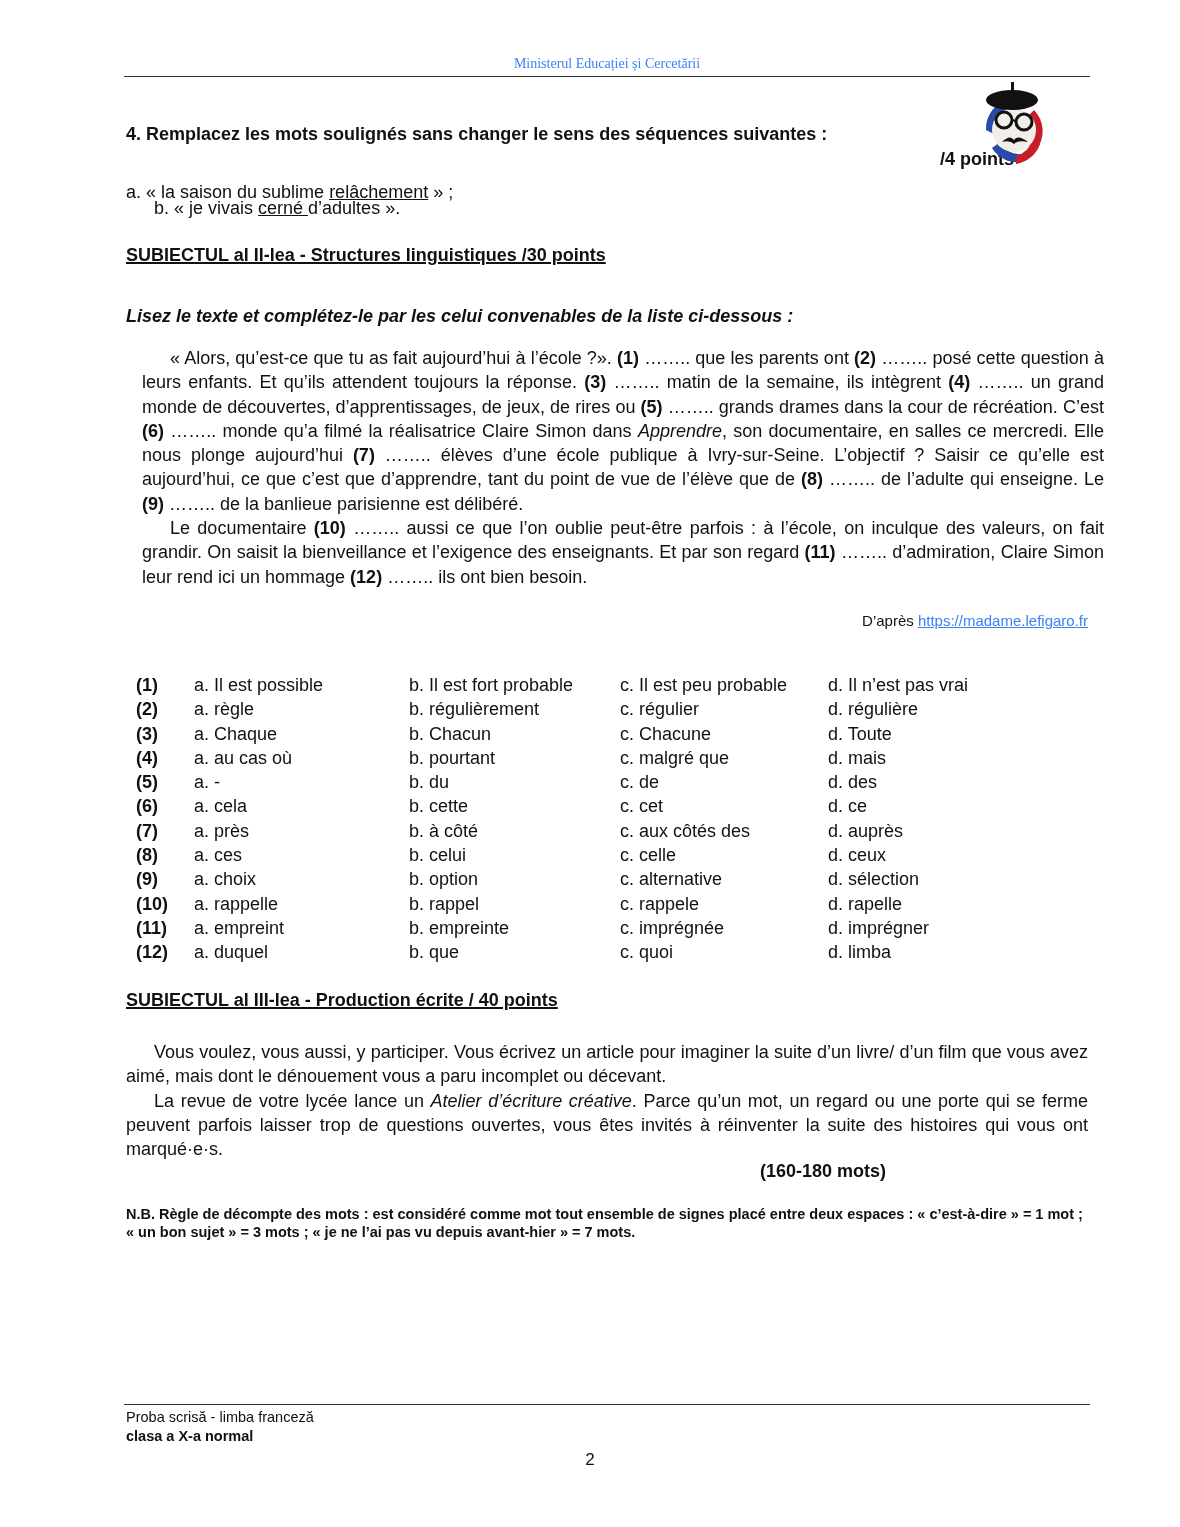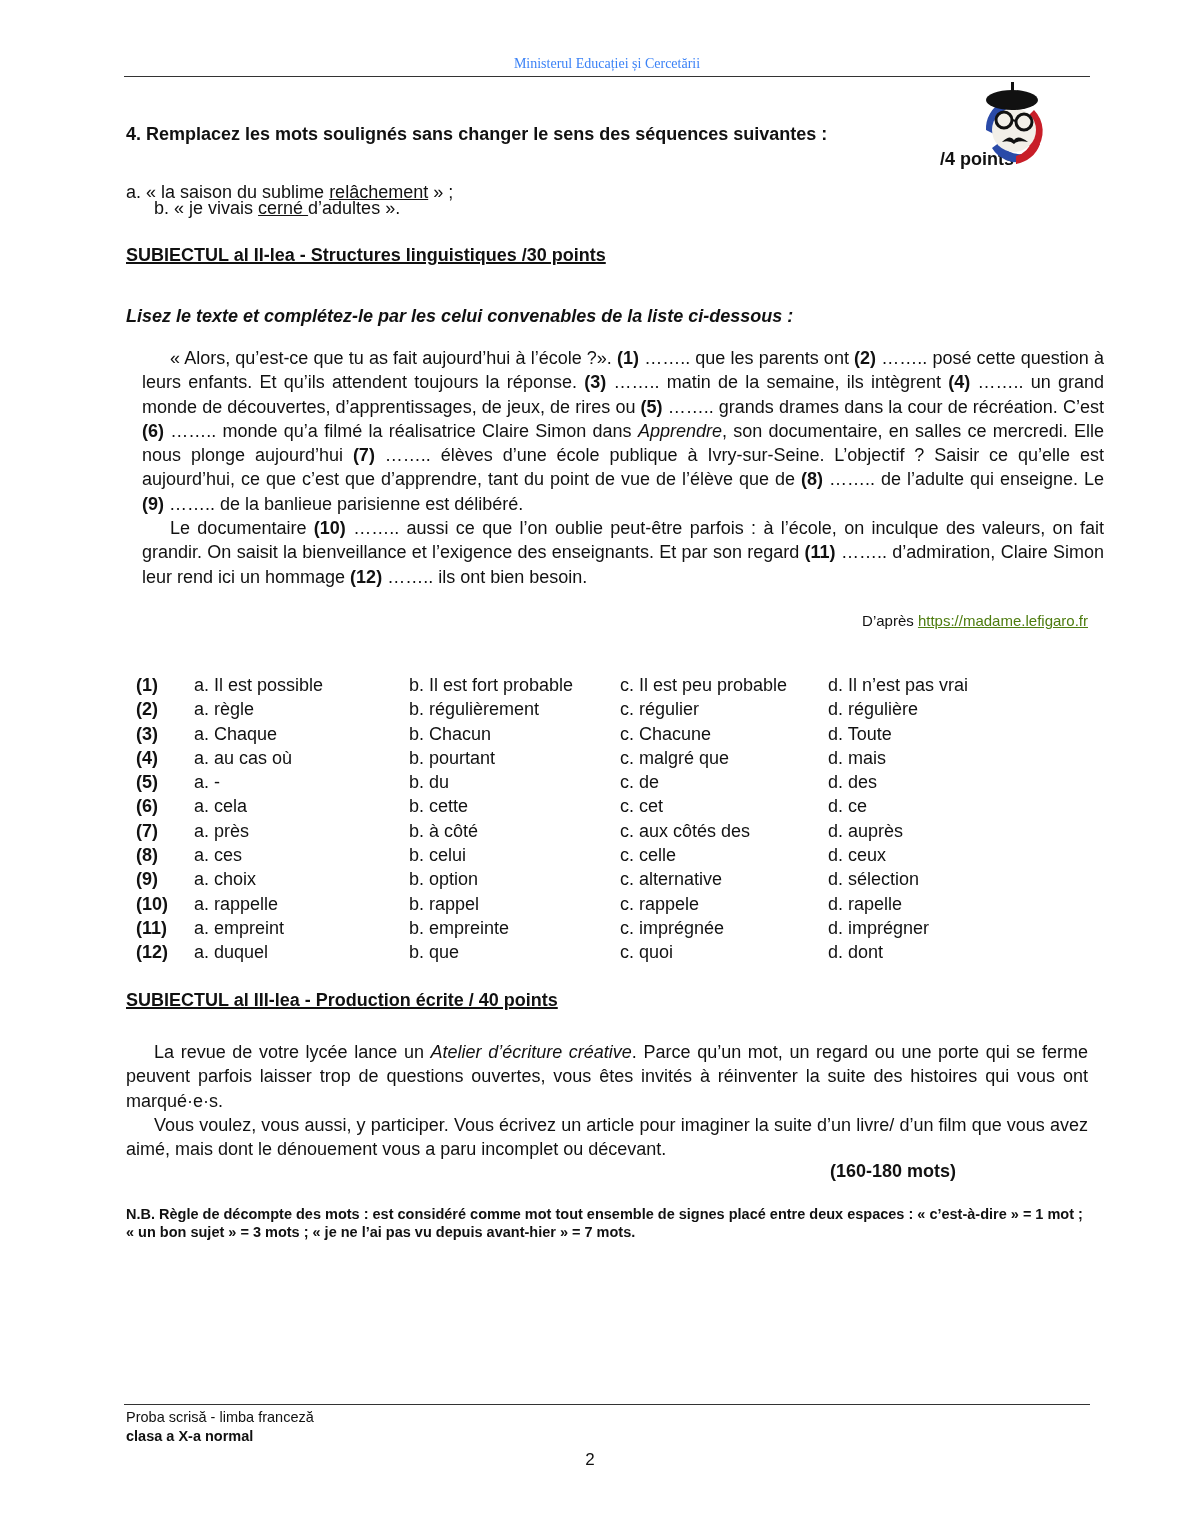--- a/index.html
+++ b/index.html
@@ -14,32 +14,32 @@
   .item-a { top: 180px; }
   .item-b { top: 196px; margin-left: 28px; }
   .u { text-decoration: underline; }
   .section-title { font-size: 18px; font-weight: bold; text-decoration: underline; text-decoration-thickness: 2px; }
   .s2-title { top: 245px; }
   .instr { top: 306px; font-size: 18px; font-weight: bold; font-style: italic; }
   .passage { top: 346px; font-size: 18px; line-height: 24.3px; text-align: justify; margin-left: 16px; }
   .passage p { margin: 0; text-indent: 28px; }
   .passage b { font-weight: bold; }
   .source { position: absolute; left: 700px; top: 612px; width: 388px; text-align: right; font-size: 15px; }
-  .source a { color: #4d7c0f; text-decoration: underline; text-align: right; }
+  .source a { color: #3b82f6; text-decoration: underline; text-align: right; }
   .options { position: absolute; left: 136px; top: 673px; font-size: 18px; line-height: 24.3px; }
   .opt-row { display: flex; height: 24.3px; }
   .opt-num { width: 58px; font-weight: bold; }
   .opt-a { width: 215px; }
   .opt-b { width: 211px; }
   .opt-c { width: 208px; }
   .opt-d { width: 200px; }
   .s3-title { top: 990px; }
   .prompt { top: 1040px; font-size: 18px; line-height: 24.3px; text-align: justify; }
   .prompt p { margin: 0; text-indent: 28px; }
-  .wordcount { position: absolute; left: 760px; top: 1161px; width: 266px; text-align: center; font-size: 18px; font-weight: bold; }
+  .wordcount { position: absolute; left: 760px; top: 1161px; width: 266px; text-align: left; font-size: 18px; font-weight: bold; }
   .nb { top: 1205px; font-size: 14.5px; font-weight: bold; line-height: 18px; }
   .footer-rule { position: absolute; left: 124px; top: 1404px; width: 966px; border-top: 1.5px solid #333; }
   .footer-l1 { position: absolute; left: 126px; top: 1409px; font-size: 14.5px; }
   .footer-l2 { position: absolute; left: 126px; top: 1428px; font-size: 14.5px; font-weight: bold; }
   .page-num { position: absolute; left: 560px; top: 1450px; width: 60px; text-align: center; font-size: 17px; }
 </style>
 </head>
 <body>
 
 <div class="page-header">Ministerul Educației și Cercetării</div>
@@ -161,29 +161,29 @@
       <span class="opt-a">a. empreint</span>
       <span class="opt-b">b. empreinte</span>
       <span class="opt-c">c. imprégnée</span>
       <span class="opt-d">d. imprégner</span>
     </div>
     <div class="opt-row">
       <span class="opt-num">(12)</span>
       <span class="opt-a">a. duquel</span>
       <span class="opt-b">b. que</span>
       <span class="opt-c">c. quoi</span>
-      <span class="opt-d">d. dont</span>
+      <span class="opt-d">d. limba</span>
     </div>
   </div>
 
 <div class="abs section-title s3-title">SUBIECTUL al III-lea  - Production écrite / 40 points</div>
 
 <div class="abs prompt">
+  <p>Vous voulez, vous aussi, y participer. Vous écrivez un article pour imaginer la suite d’un livre/ d’un film que vous avez aimé, mais dont le dénouement vous a paru incomplet ou décevant.</p>
   <p><span>La revue de votre lycée lance un </span><i>Atelier d’écriture créative</i><span>. Parce qu’un mot, un regard ou une porte qui se ferme peuvent parfois laisser trop de questions ouvertes, vous êtes invités à réinventer la suite des histoires qui vous ont marqué·e·s.</span></p>
-  <p>Vous voulez, vous aussi, y participer. Vous écrivez un article pour imaginer la suite d’un livre/ d’un film que vous avez aimé, mais dont le dénouement vous a paru incomplet ou décevant.</p>
 </div>
 <div class="wordcount">(160-180 mots)</div>
 
 <div class="abs nb">N.B. Règle de décompte des mots : est considéré comme mot tout ensemble de signes placé entre deux espaces : « c’est-à-dire » = 1 mot ; « un bon sujet » = 3 mots ; « je ne l’ai pas vu depuis avant-hier » = 7 mots.</div>
 
 <div class="footer-rule"></div>
 <div class="footer-l1">Proba scrisă - limba franceză</div>
 <div class="footer-l2">clasa a X-a normal</div>
 <div class="page-num">2</div>
 

